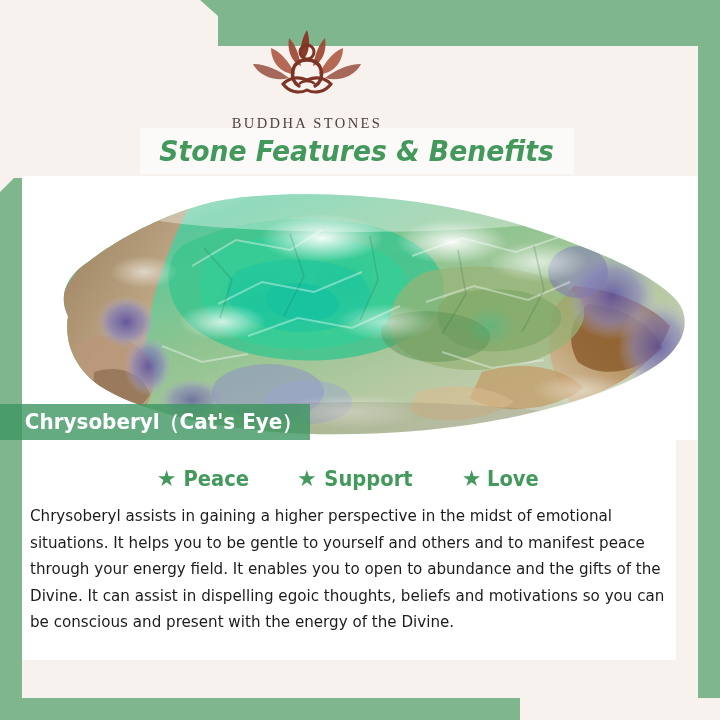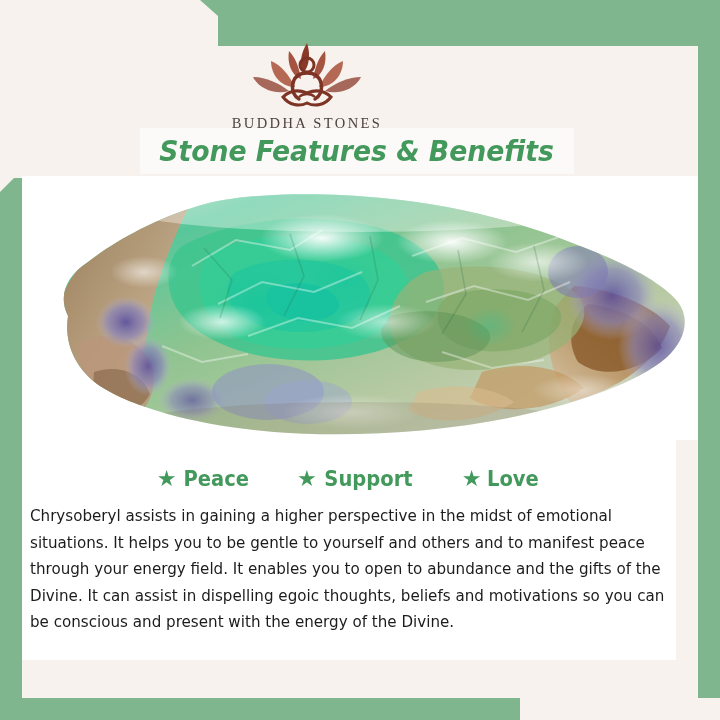--- a/index.html
+++ b/index.html
@@ -36,21 +36,21 @@
   .page-cream{
     position:absolute;left:0;top:0;width:698px;height:700px;background:var(--cream);
   }
   .white-body{
     position:absolute;left:22px;top:440px;width:654px;height:220px;background:#ffffff;
   }
 
   
   .logo-wrap{
     position:absolute;left:0;top:22px;width:614px;height:110px;
-    display:flex;flex-direction:column;align-items:center;justify-content:flex-end;
+    display:flex;flex-direction:column;align-items:center;justify-content:space-between;
   }
   .logo-mark{width:152px;height:78px;display:block;}
   .logo-text{
     margin-top:2px;
     font-family:"Liberation Serif", serif;
     font-size:14.5px;letter-spacing:2.4px;color:#4b4240;font-weight:400;
   }
 
   
   .title-banner{
@@ -258,20 +258,23 @@
           <path d="M436 74 L444 118 L420 158"></path>
           <path d="M512 70 L522 114 L500 156"></path>
         </g>
 
         <ellipse cx="338" cy="252" rx="240" ry="26" fill="#7a6c55" opacity="0.18"></ellipse>
         <ellipse cx="338" cy="34" rx="230" ry="22" fill="#ffffff" opacity="0.35"></ellipse>
       </g>
     </svg>
   </div>
 
+  <div class="name-tag">
+    <span>Chrysoberyl（Cat's Eye）</span>
+  </div>
 
   <div class="white-body"></div>
 
   <div class="benefits">
     <div class="benefit">
       <span class="star">★</span>
       <span class="blabel">Peace</span>
     </div>
     <div class="benefit">
       <span class="star">★</span>

